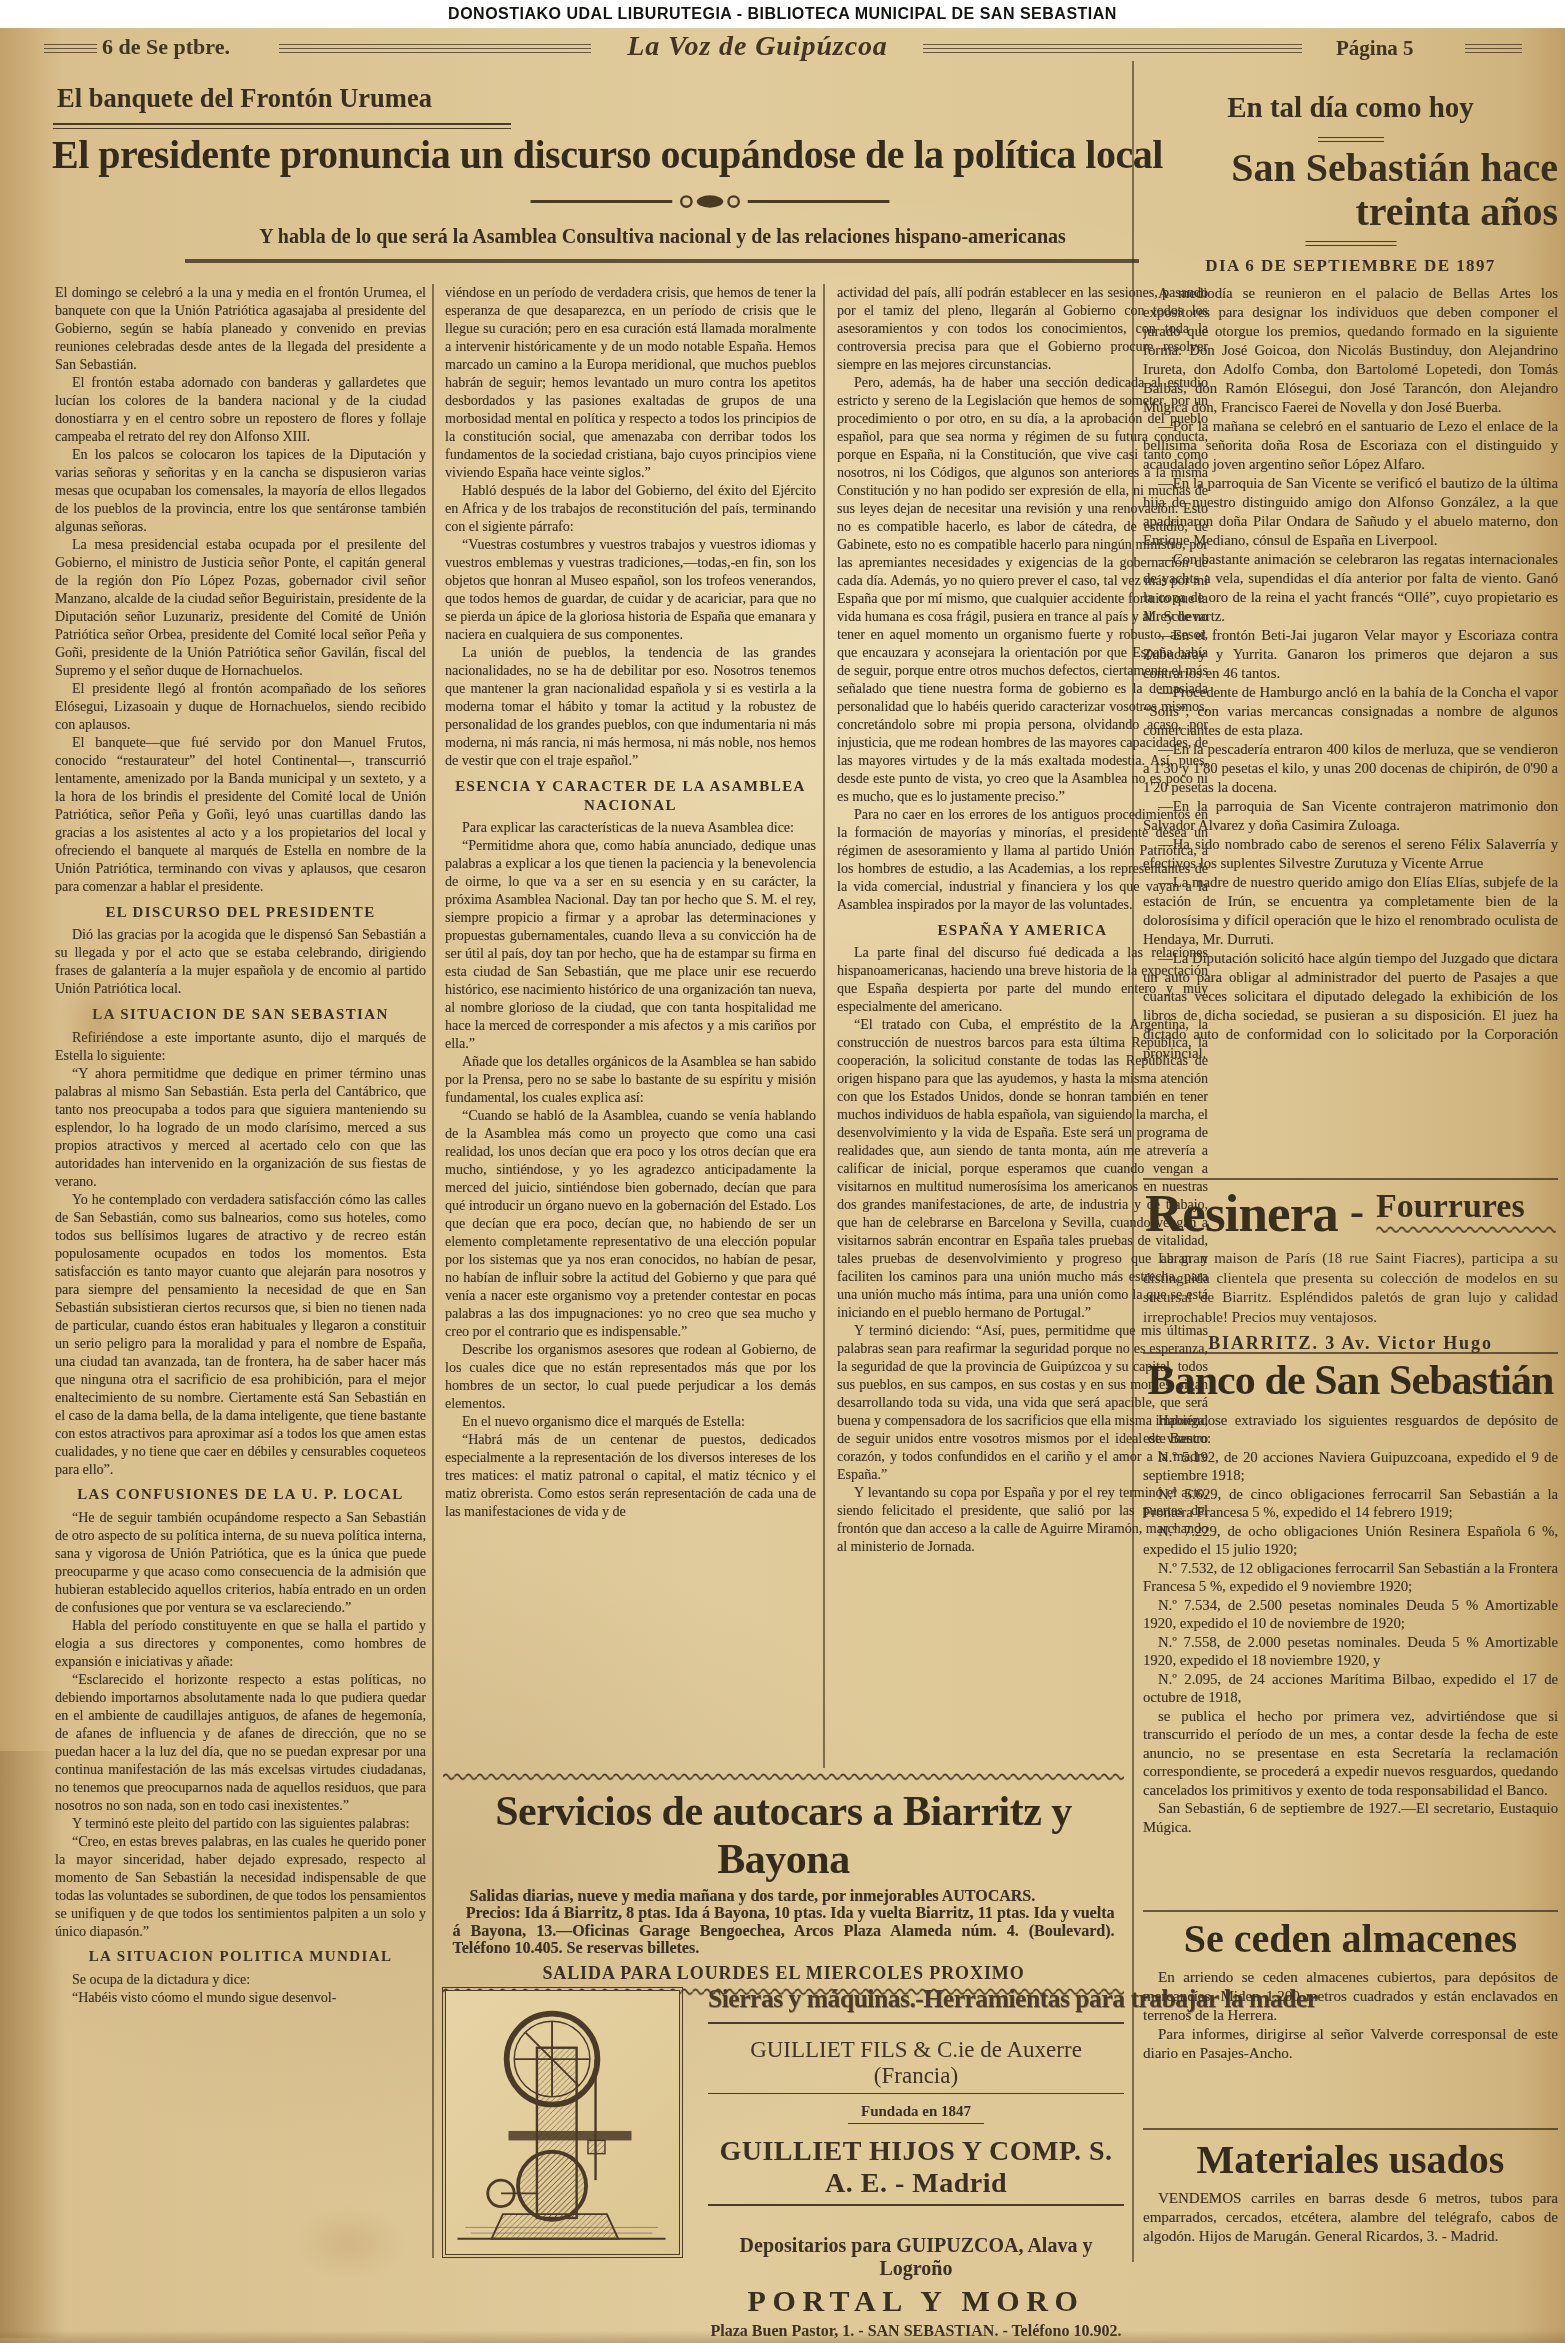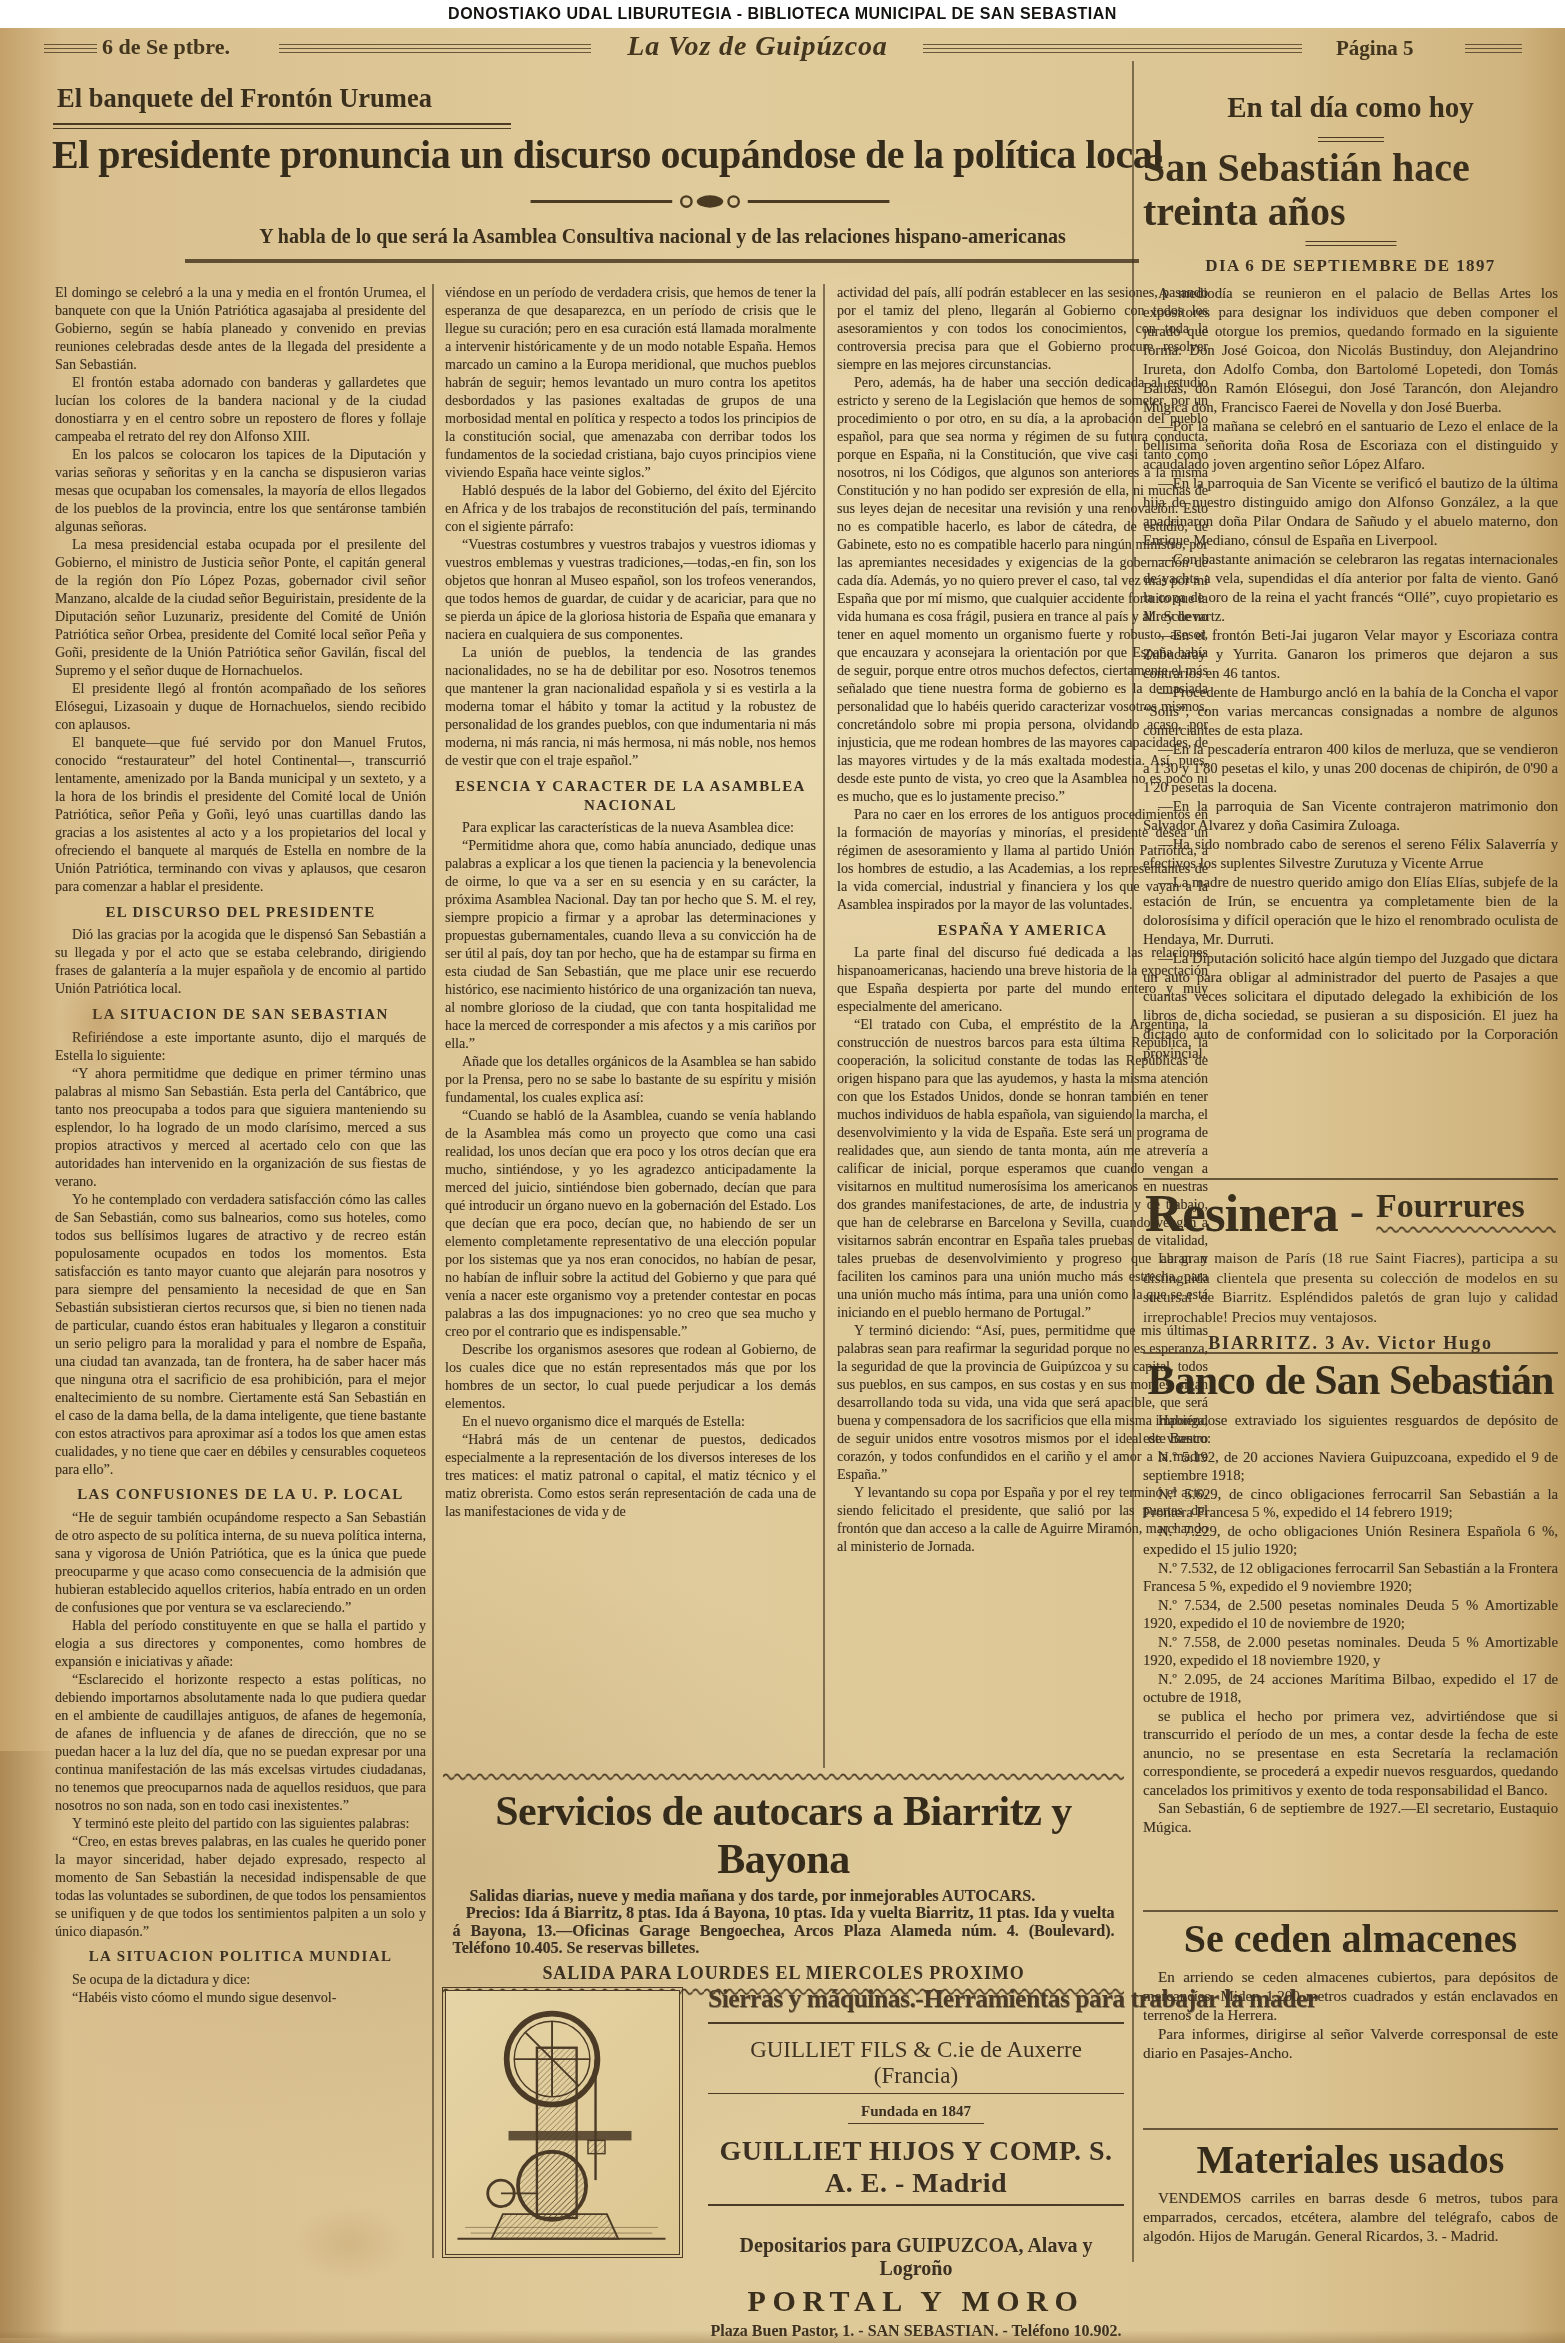--- a/index.html
+++ b/index.html
@@ -88,21 +88,21 @@
   .g-addr{margin-top:3.8px;font-size:16px;font-weight:700;}
   .g-footer{margin-top:8.5px;font-size:13.7px;font-weight:700;letter-spacing:0.5px;font-variant:small-caps;}
 
   
   .sidebar{position:absolute;left:1143px;top:8px;width:415px;height:2343px;}
   .sb{position:absolute;left:0;width:415px;}
   .s-kicker{top:83px;text-align:center;font-size:29px;font-weight:700;color:#3a2f1d;}
   .srule{position:absolute;left:50%;transform:translateX(-50%);height:4.7px;
     border-top:1.9px solid #4a3a22;border-bottom:0.9px solid #4a3a22;}
   .sr1{top:129px;width:66px;}
-  .s-title{top:138px;text-align:left;font-size:40px;line-height:44px;font-weight:700;color:#3a2f1d;}
+  .s-title{top:138px;text-align:right;font-size:40px;line-height:44px;font-weight:700;color:#3a2f1d;}
   .sr2{top:233px;width:91px;}
   .s-date{top:248px;text-align:center;font-size:17px;font-weight:700;letter-spacing:1.4px;}
   .s-items{top:276px;height:880px;overflow:hidden;text-align:justify;}
   .s-items p{margin:0;font-size:14.7px;line-height:19px;text-indent:15px;
     text-shadow:0.3px 0.3px 0 rgba(59,48,33,.35);}
   .hrule{position:absolute;left:0;width:415px;height:1.9px;background:#4a3a22;opacity:.8;}
   .h1{top:1170px;}.h2{top:1344px;}.h3{top:1902px;}.h4{top:2120px;}
 
   .bernard{top:1177px;}
   .bern-row{display:flex;align-items:flex-start;justify-content:space-between;padding:1.9px 1.9px 0;}

